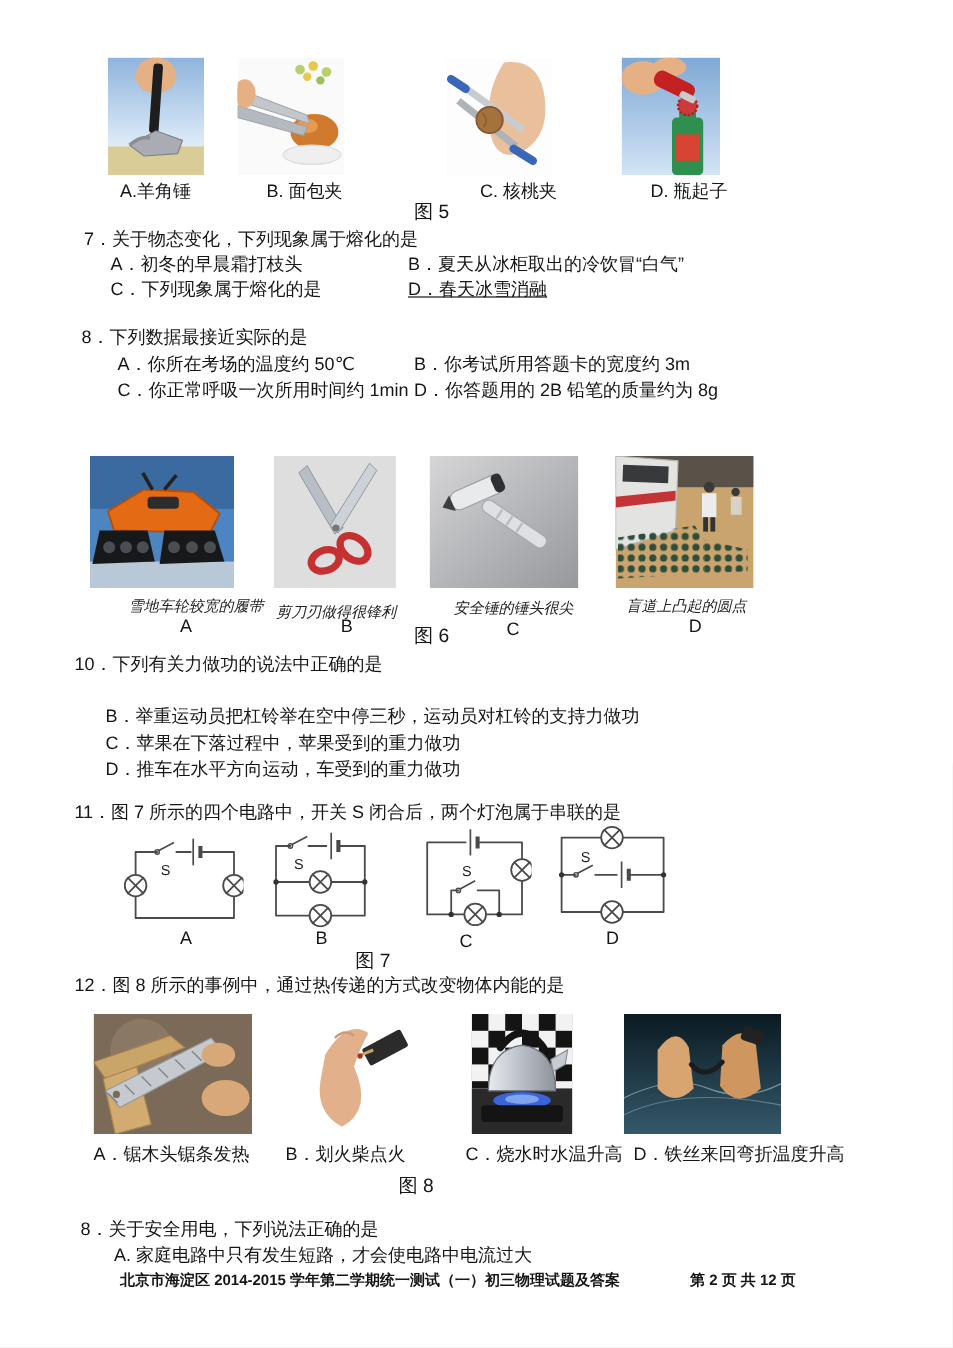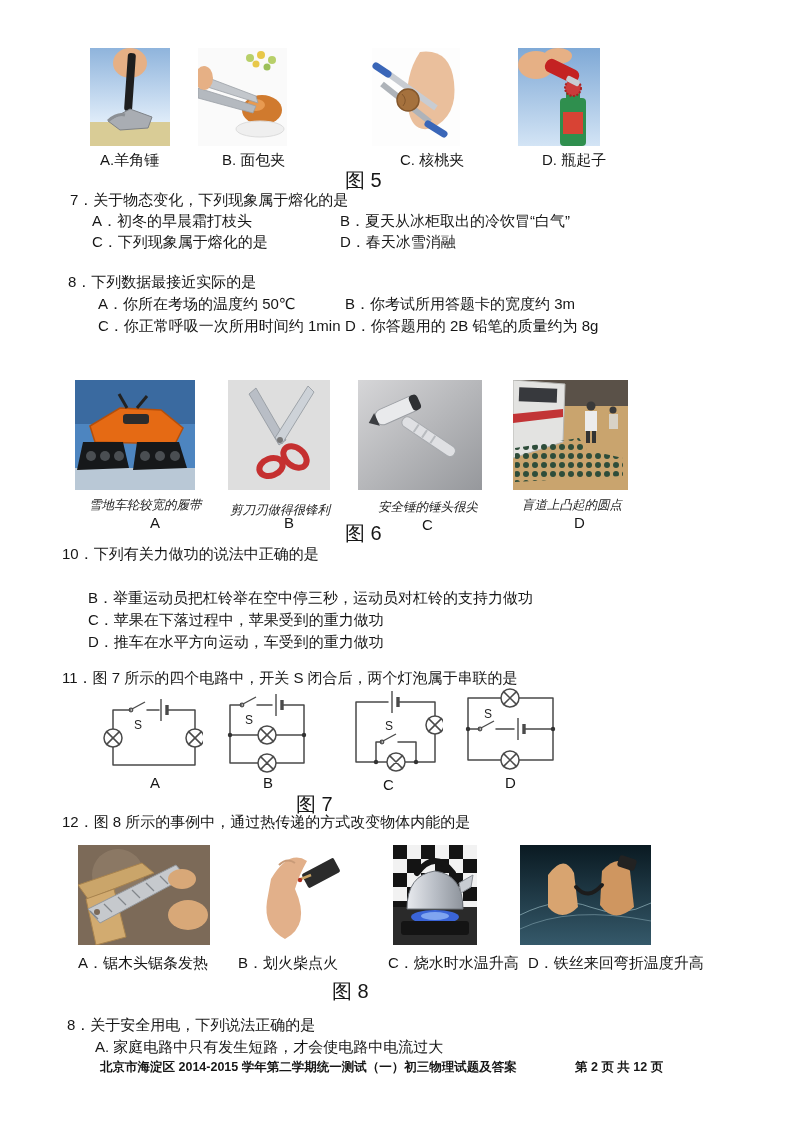--- a/index.html
+++ b/index.html
@@ -1,19 +1,19 @@
 <!DOCTYPE html>
 <html><head>
 <meta charset="utf-8">
 <style>
   html,body{margin:0;padding:0;background:#e9e9e9;}
   .page{position:relative;width:794px;height:1123px;background:#ffffff;margin:0 auto;
         font-family:"Liberation Sans","DejaVu Sans",sans-serif;color:#161616;overflow:hidden;}
   .t{position:absolute;font-size:15px;line-height:1.25;white-space:nowrap;}
-  .cap{font-size:20px;}
+  .cap{font-size:16px;}
   .it{font-style:italic;font-size:12.5px;font-family:"DejaVu Serif",serif;color:#222;}
   .foot{font-size:12.5px;font-weight:bold;}
   .letter{font-size:15px;}
   .ph{position:absolute;}
   .ph svg{display:block;width:100%;height:100%;}
   .circ{position:absolute;}
   .circ svg{display:block;width:100%;height:100%;}
   .wire{stroke:#4a4a4a;stroke-width:1.5;fill:none;stroke-linecap:round;}
   .thin{stroke:#4a4a4a;stroke-width:1.4;}
   .thick{stroke:#4a4a4a;stroke-width:3.4;}
@@ -95,21 +95,21 @@
   <div class="t" style="left:100px;top:151px;">A.羊角锤</div>
   <div class="t" style="left:222px;top:151px;">B. 面包夹</div>
   <div class="t" style="left:400px;top:151px;">C. 核桃夹</div>
   <div class="t" style="left:542px;top:151px;">D. 瓶起子</div>
   <div class="t cap" style="left:345px;top:168px;">图 5</div>
 
   <div class="t" style="left:70px;top:191px;">7．关于物态变化，下列现象属于熔化的是</div>
   <div class="t" style="left:92px;top:212px;">A．初冬的早晨霜打枝头</div>
   <div class="t" style="left:340px;top:212px;">B．夏天从冰柜取出的冷饮冒“白气”</div>
   <div class="t" style="left:92px;top:233px;">C．下列现象属于熔化的是</div>
-  <div class="t" style="left:340px;top:233px;">D．春天冰雪消融</div>
+  <div class="t" style="left:340px;top:233px;text-decoration:underline;">D．春天冰雪消融</div>
 
   <div class="t" style="left:68px;top:273px;">8．下列数据最接近实际的是</div>
   <div class="t" style="left:98px;top:295px;">A．你所在考场的温度约 50℃</div>
   <div class="t" style="left:345px;top:295px;">B．你考试所用答题卡的宽度约 3m</div>
   <div class="t" style="left:98px;top:317px;">C．你正常呼吸一次所用时间约 1min</div>
   <div class="t" style="left:345px;top:317px;">D．你答题用的 2B 铅笔的质量约为 8g</div>
 
 
   <div class="ph" style="left:75px;top:380px;width:120px;height:110px;">
     <svg viewBox="0 0 120 110">
@@ -178,21 +178,21 @@
       <rect x="72" y="31" width="12" height="20" fill="#ececec"></rect>
       <rect x="73" y="51" width="4" height="12" fill="#333"></rect>
         <rect x="79" y="51" width="4" height="12" fill="#333"></rect>
       <circle cx="100" cy="30" r="3.5" fill="#3a3a3a"></circle>
         <rect x="96" y="34" width="9" height="15" fill="#d8d2c6"></rect>
       <path d="M2 68 L66 58 L74 70 L74 98 L2 102 Z" fill="url(#pat-dots)"></path>
       <path d="M74 70 L110 78 L110 96 L74 98 Z" fill="url(#pat-dots)"></path>
     </svg>
   </div>
 
-  <div class="t it" style="left:89px;top:497px;">雪地车轮较宽的履带</div>
+  <div class="t it" style="left:107px;top:497px;">雪地车轮较宽的履带</div>
   <div class="t it" style="left:230px;top:502px;">剪刀刃做得很锋利</div>
   <div class="t it" style="left:378px;top:499px;">安全锤的锤头很尖</div>
   <div class="t it" style="left:522px;top:497px;">盲道上凸起的圆点</div>
   <div class="t letter" style="left:150px;top:514px;">A</div>
   <div class="t letter" style="left:284px;top:514px;">B</div>
   <div class="t letter" style="left:422px;top:516px;">C</div>
   <div class="t letter" style="left:574px;top:514px;">D</div>
   <div class="t cap" style="left:345px;top:521px;">图 6</div>
 
   <div class="t" style="left:62px;top:545px;">10．下列有关力做功的说法中正确的是</div>

